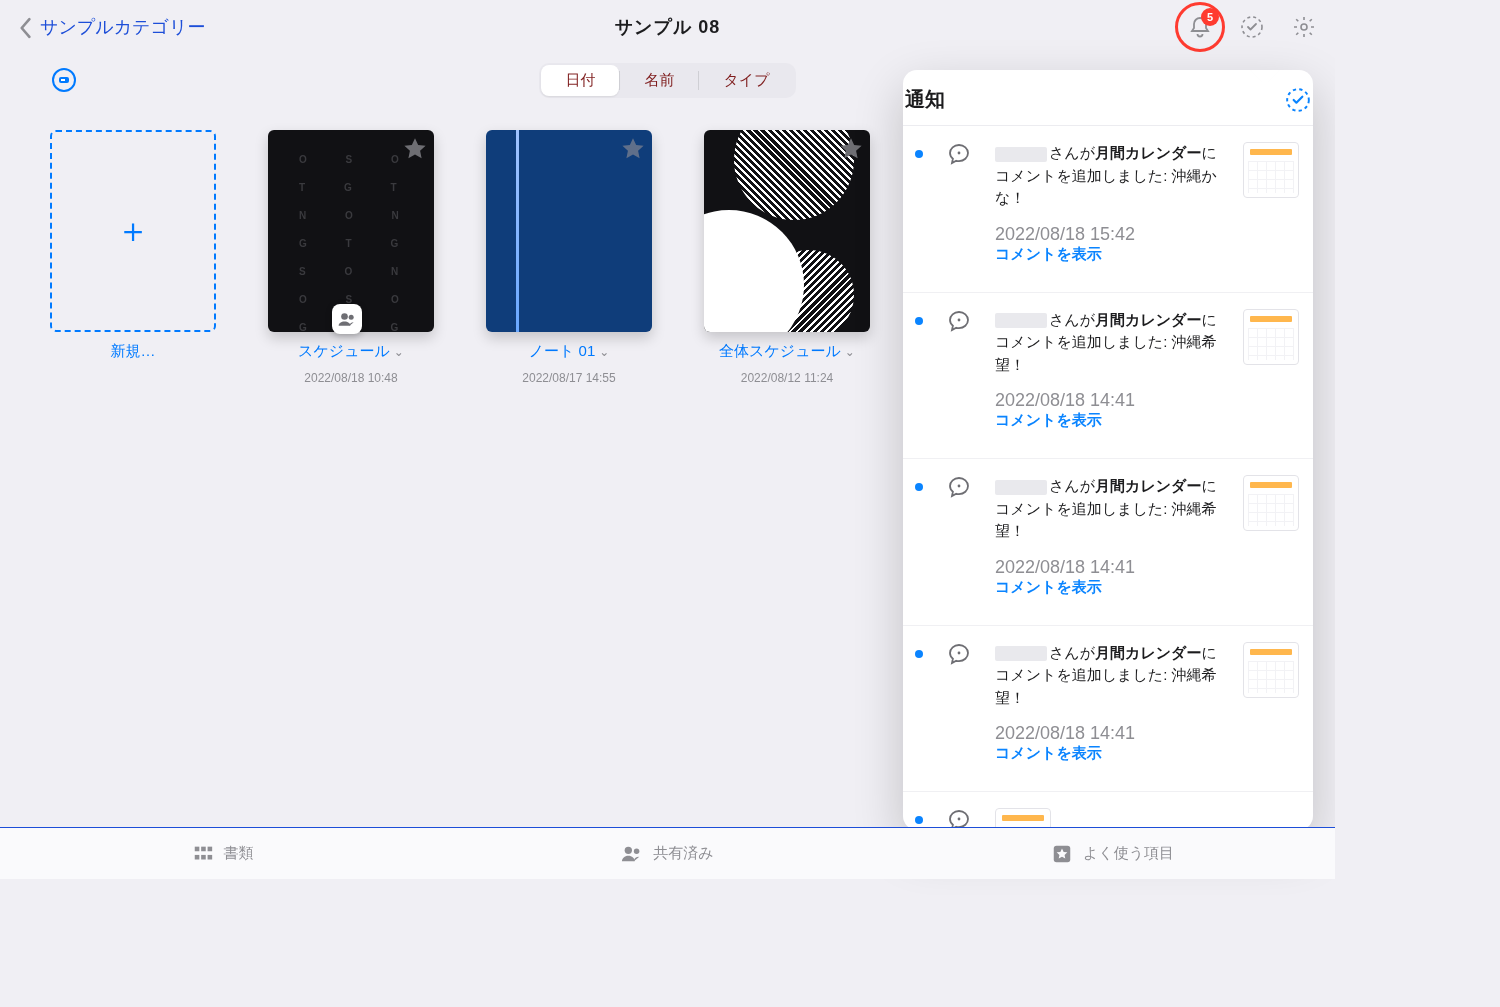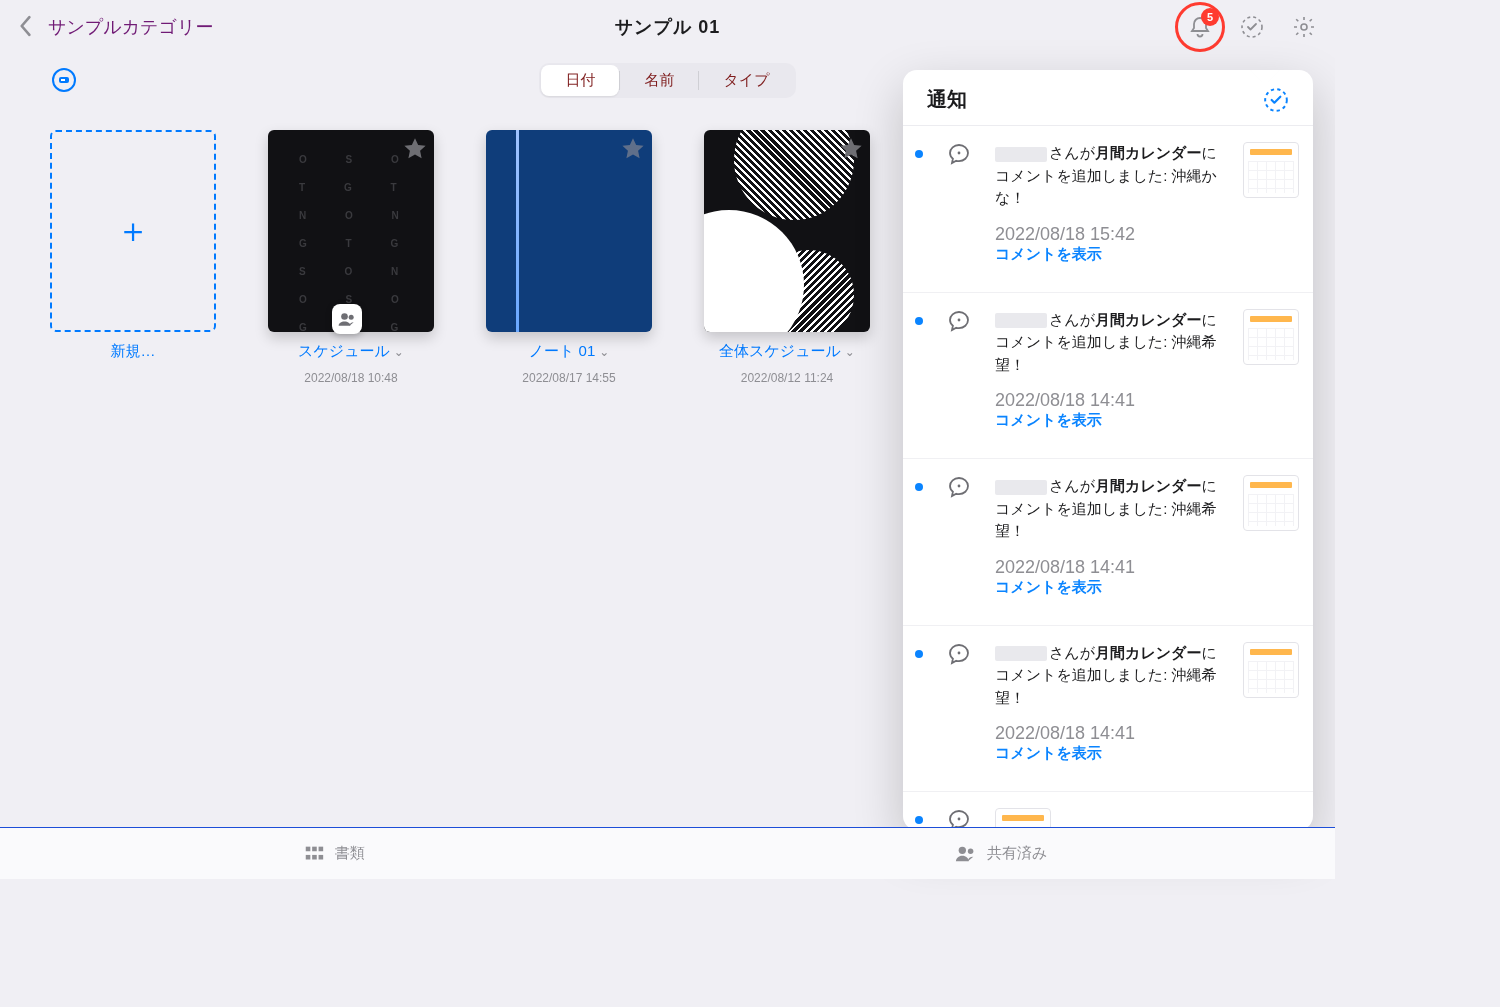--- a/index.html
+++ b/index.html
@@ -6,21 +6,21 @@
   html, body { height: 100%; font-family: -apple-system, "Hiragino Sans", "Hiragino Kaku Gothic ProN", sans-serif; background:#f0eff4; color:#1c1c1e; }
   body { width:1500px; height:1007px; transform-origin: top left; position:relative; overflow:hidden;
     
     transform: scale(calc(1335/1500));
   }
   
   body { transform:none; width:1335px; height:895px; }
   
   
   .topbar { position:relative; height:54px; display:flex; align-items:center; justify-content:center; }
-  .back { position:absolute; left:18px; display:flex; align-items:flex-start; gap:16px; color:#701a75; font-size:18px; cursor:pointer;}
+  .back { position:absolute; left:18px; display:flex; align-items:flex-end; gap:8px; color:#1d4ed8; font-size:18px; cursor:pointer;}
   .back-chevron { width:14px; height:22px; }
   .title { font-size:18px; font-weight:600; letter-spacing:1px;}
   .top-actions { position:absolute; right:18px; display:flex; align-items:center; gap:26px; }
   .icon-btn { width:26px; height:26px; display:flex; align-items:center; justify-content:center; color:#8e8e93; cursor:pointer; position:relative;}
   .icon-btn svg { width:24px; height:24px; stroke:currentColor; fill:none;}
   .bell-highlight { position:absolute; width:50px; height:50px; border:3px solid #ff3b30; border-radius:50%; top:50%; left:50%; transform:translate(-50%,-50%);}
   .badge { position:absolute; top:-6px; right:-6px; background:#ff3b30; color:#fff; font-size:11px; font-weight:700; min-width:18px; height:18px; border-radius:9px; display:flex; align-items:center; justify-content:center; padding:0 4px;}
   
   
   .toolbar-row { position:relative; height:52px; display:flex; align-items:center; justify-content:center; border-bottom:none;}
@@ -50,21 +50,21 @@
   .cover-blue::before { content:""; position:absolute; left:30px; top:0; bottom:0; width:3px; background:linear-gradient(#a0c4ff,#6aa8ff);}
   .cover-geo { background:#111114; overflow:hidden;}
   .cover-geo .circle{position:absolute;border-radius:50%;}
   .cover-geo .c1{width:120px;height:120px;top:-30px;left:30px;background:repeating-linear-gradient(45deg,#fff 0 2px,transparent 2px 5px);}
   .cover-geo .c2{width:150px;height:150px;top:80px;left:-50px;background:#fff;}
   .cover-geo .c3{width:90px;height:90px;top:120px;left:60px;background:repeating-linear-gradient(135deg,#fff 0 2px,transparent 2px 5px);}
   
   
   .popover { position:absolute; top:70px; right:22px; width:410px; height:760px; background:#fff; border-radius:14px; box-shadow:0 18px 50px rgba(0,0,0,.20); display:flex; flex-direction:column; overflow:hidden;}
   .popover::before{content:"";position:absolute;top:-10px;right:38px;width:20px;height:20px;background:#fff;transform:rotate(45deg);border-top-left-radius:4px;box-shadow:-2px -2px 4px rgba(0,0,0,.06);}
-  .pop-header{display:flex;align-items:center;justify-content:space-between;padding:16px 24px 12px; border-bottom:1px solid #ececf0;}
+  .pop-header{display:flex;align-items:center;justify-content:space-between;padding:16px 2px 12px; border-bottom:1px solid #ececf0;}
   .pop-header h3{font-size:20px;font-weight:700;}
   .pop-header .selbtn{width:26px;height:26px;color:#0a84ff;}
   .pop-list{overflow-y:auto;flex:1;}
   .notif{display:flex;gap:24px;padding:16px 14px 28px 12px;border-bottom:1px solid #f0f0f3;}
   .dot{width:8px;height:8px;background:#0a84ff;border-radius:50%;margin-top:8px;flex:none;}
   .notif-icon{width:24px;height:24px;flex:none;color:#6e6e73;margin-top:0px;}
   .notif-body{flex:1;min-width:0;}
   .notif-text{font-size:15px;line-height:1.5;}
   .notif-text .blur{display:inline-block;width:52px;height:15px;background:#e9e9ed;vertical-align:middle;border-radius:2px;margin-right:2px;}
   .notif-text b{font-weight:700;}
@@ -86,21 +86,21 @@
 </head>
 <body>
 
 <div class="topbar">
   <div class="back">
     <svg class="back-chevron" viewBox="0 0 12 20">
         <path d="M10 2 L3 10 L10 18" stroke="#8e8e93" stroke-width="2.4" fill="none" stroke-linecap="round" stroke-linejoin="round"></path>
       </svg>
     <span>サンプルカテゴリー</span>
   </div>
-  <div class="title">サンプル 01</div>
+  <div class="title">サンプル 08</div>
   <div class="top-actions">
     <div class="icon-btn">
       <div class="bell-highlight"></div>
       <svg viewBox="0 0 24 24">
           <path d="M12 3a6 6 0 0 0-6 6v4l-2 3h16l-2-3V9a6 6 0 0 0-6-6z" stroke="#8e8e93" stroke-width="1.8" fill="none"></path>
           <path d="M9.5 19a2.5 2.5 0 0 0 5 0" stroke="#8e8e93" stroke-width="1.8" fill="none"></path>
         </svg>
       <div class="badge">5</div>
     </div>
     <div class="icon-btn">
@@ -283,13 +283,20 @@
   </div>
   <div class="tab">
     <svg viewBox="0 0 24 24">
         <circle cx="8" cy="8" r="4"></circle>
         <circle cx="17" cy="9" r="3"></circle>
         <path d="M1 20c0-3 3-6 7-6s7 3 7 6"></path>
         <path d="M14 20c0-3 2-5 6-5"></path>
       </svg>
     <span>共有済み</span>
   </div>
+  <div class="tab">
+    <svg viewBox="0 0 24 24">
+        <rect x="3" y="3" width="18" height="18" rx="3"></rect>
+        <path d="M12 6l1.8 3.8 4 .4-3 2.8.8 4L12 15l-3.6 2 .8-4-3-2.8 4-.4L12 6z" fill="#fafafc"></path>
+      </svg>
+    <span>よく使う項目</span>
+  </div>
 </div>
 
 </body></html>

